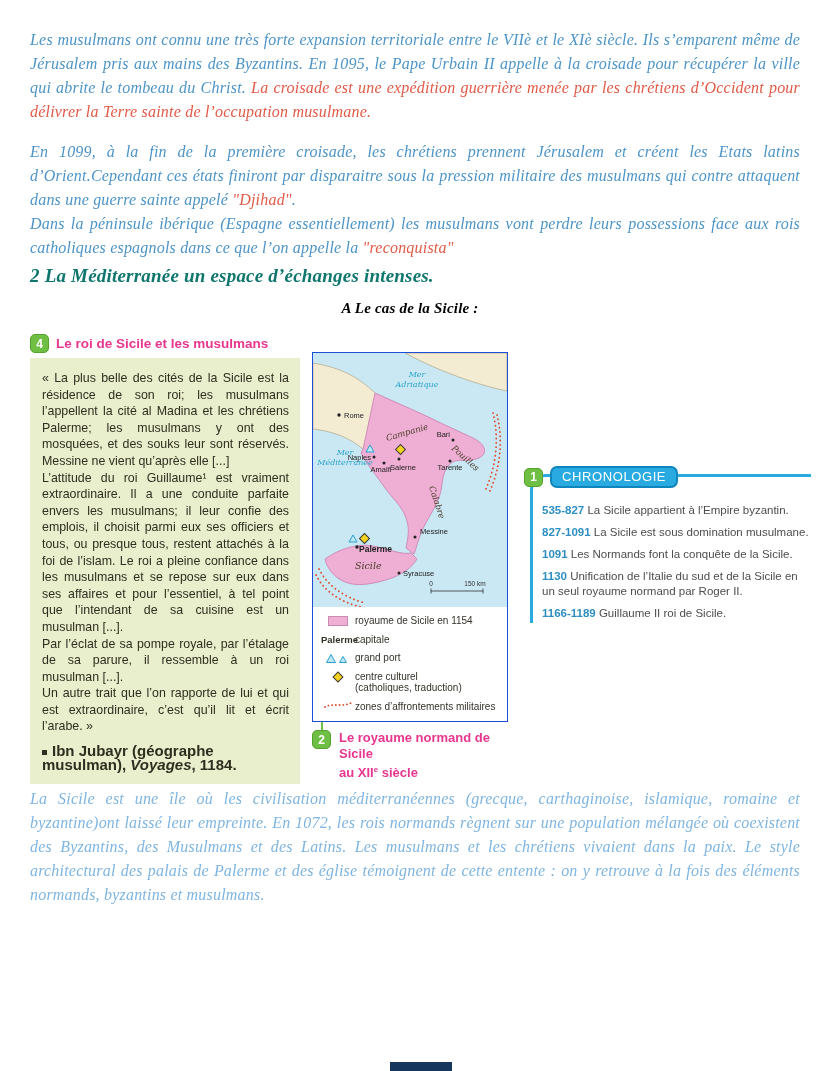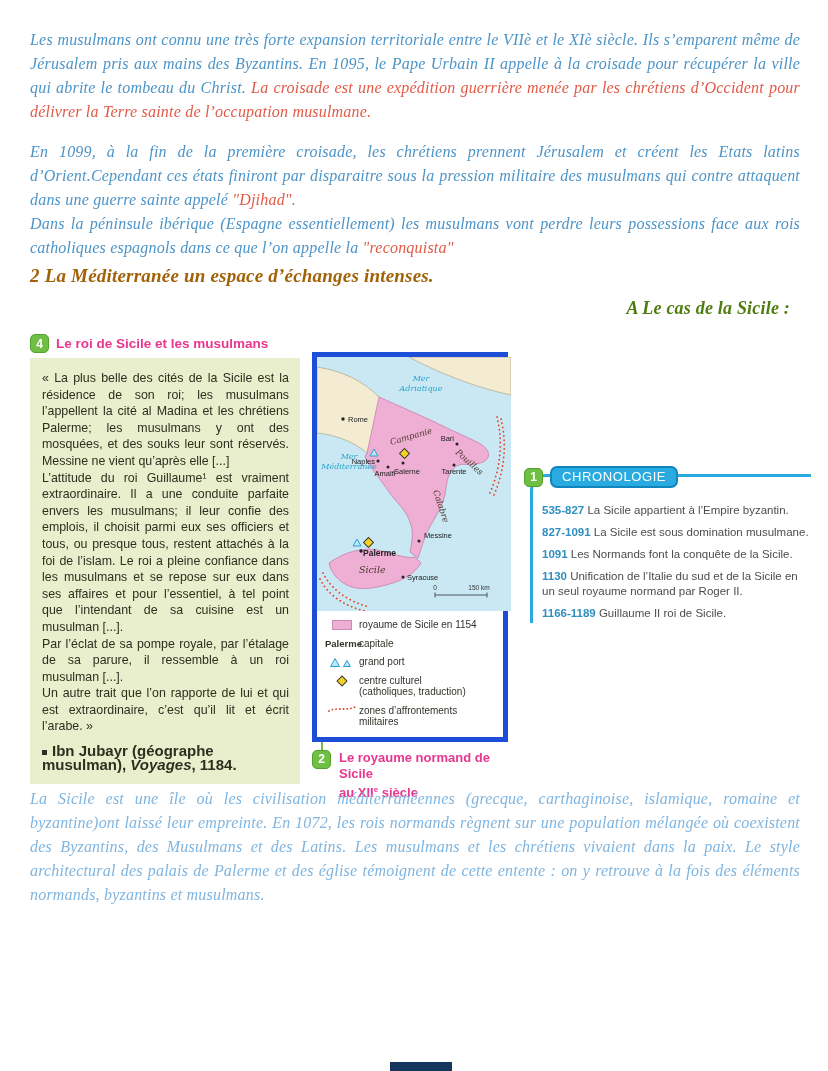--- a/index.html
+++ b/index.html
@@ -9,22 +9,22 @@
     font-family:"Liberation Sans", sans-serif; overflow:hidden;
   }
   
   .hw {
     position:absolute; left:30px; width:770px;
     font-family:Liberation Serif, serif; font-style:italic;
     font-size:16px; line-height:24px; text-align:justify;
     letter-spacing:0.2px; color:#4d94c7;
   }
   .hw .red, .red { color:#e25a47; }
-  .hw-green { color:#a16207; font-size:19px; width:760px; text-align:left; }
-  .hw-dark  { color:#4d7c0f; font-size:18px; width:760px; text-align:right; }
+  .hw-green { color:#0f766e; font-size:19px; width:760px; text-align:left; }
+  .hw-dark  { color:#000000; font-size:15px; width:760px; text-align:center; }
   .hw-light { color:#7fb5e0; }
 
   
   .badge {
     display:inline-flex; align-items:center; justify-content:center;
     width:19px; height:19px; border-radius:5px;
     background:#6fbf44; border:1px solid #55a12d;
     color:#fff; font-weight:bold; font-size:12px;
     font-family:"Liberation Sans", sans-serif; flex:none;
   }
@@ -38,21 +38,21 @@
     font-size:12.4px; line-height:16.6px; color:#2f2e1f; text-align:justify;
   }
   .doc4-body p { margin:0; }
   .doc4-src { margin-top:9px !important; font-weight:bold; font-size:15px; line-height:14px; text-align:left; }
   .sq-bullet { display:inline-block; width:5px; height:5px; background:#2f2e1f; margin-right:5px; vertical-align:1px; }
   .doc4-fn { margin-top:7px !important; font-size:11.4px; text-align:left; }
   .fn-num { color:#e0392e; font-weight:bold; }
 
   
   .map-figure { position:absolute; left:312px; top:352px; width:196px; }
-  .map-box { border:5px solid #1d4ed8; background:#ec4899; }
+  .map-box { border:1px solid #1d4ed8; background:#ec4899; }
   .map-box svg { display:block; }
   .legend { padding:8px 6px 9px 8px; background:#fff; }
   .legend-row { display:flex; align-items:flex-start; margin-bottom:7px; font-size:10px; color:#34322a; line-height:11.5px; }
   .legend-row:last-child { margin-bottom:0; }
   .legend-sym { width:34px; flex:none; display:flex; justify-content:center; align-items:center; padding-top:0.5px; }
   .legend-key { width:34px; flex:none; text-align:center; font-weight:bold; font-size:9.5px; }
   .swatch { width:20px; height:10px; background:#efaed3; border:0.5px solid #c98ab4; }
   .map-caption { display:flex; gap:8px; margin-top:8px; align-items:flex-start; }
   .caption-text { color:#e8368f; font-weight:bold; font-size:13px; line-height:16px; }
   .caption-text sup { font-size:8px; }

